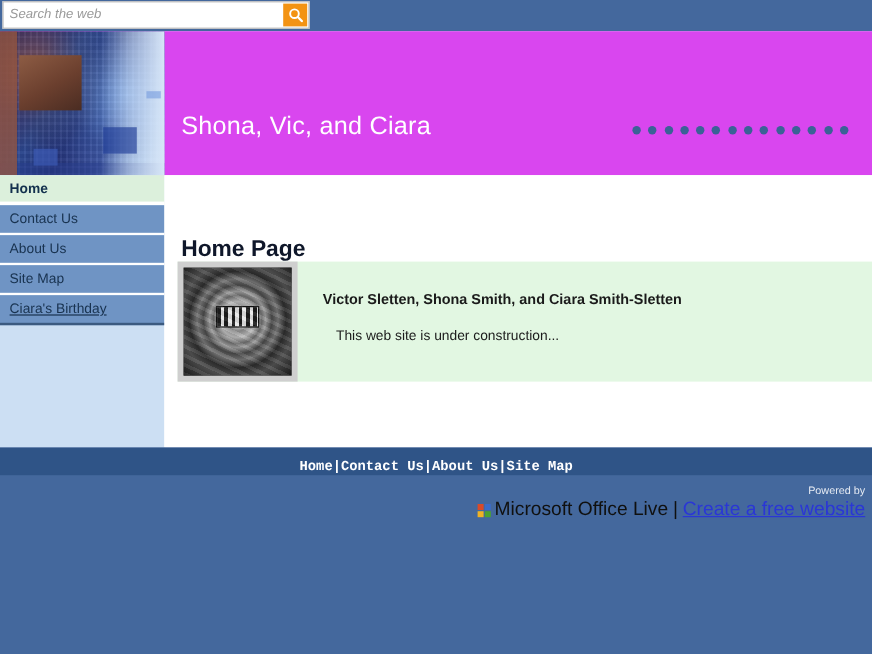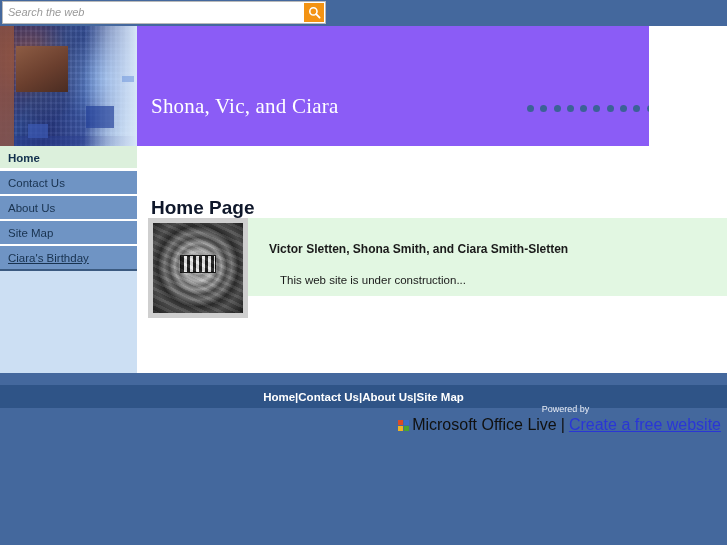--- a/index.html
+++ b/index.html
@@ -18,21 +18,21 @@
   
   .searchbar {
     position: absolute;
     left: 0; top: 0;
     width: 727px; height: 26px;
     background: #44689d;
   }
   .search-field-wrap {
     position: absolute;
     left: 2px; top: 1px;
-    width: 324px; height: 23px;
+    width: 256px; height: 23px;
     background: #ffffff;
     border: 1px solid #b9b9b9;
     box-sizing: border-box;
   }
   .search-input {
     position: absolute;
     left: 0; top: 0;
     width: 262px; height: 21px;
     border: 0;
     outline: none;
@@ -65,24 +65,23 @@
     position: absolute;
     left: 0; top: 26px;
     width: 727px; height: 347px;
     background: #ffffff;
   }
 
   
   .banner {
     position: absolute;
     left: 0; top: 0;
-    width: 649px; height: 120px;
-    background: #8b5cf6;
+    width: 727px; height: 120px;
+    background: #d946ef;
     overflow: hidden;
-    font-family: Liberation Serif, serif;
   }
   .banner-photo {
     position: absolute;
     left: 0; top: 0;
     width: 137px; height: 120px;
     background:
       radial-gradient(circle at 78% 44%, rgba(120,170,240,0.85) 0%, rgba(70,120,200,0.25) 38%, rgba(0,0,0,0) 62%),
       radial-gradient(circle at 20% 26%, rgba(150,90,70,0.75) 0%, rgba(90,50,40,0.2) 30%, rgba(0,0,0,0) 50%),
       linear-gradient(118deg, #2b2a6b 0%, #343a86 18%, #2e4a94 36%, #26357c 52%, #3b4f9c 70%, #8fb4e4 88%, #d7e6f8 100%);
   }
@@ -172,21 +171,21 @@
   .page-title {
     position: absolute;
     left: 14px; top: 38px;
     font-size: 19px;
     color: #0f172a;
     white-space: nowrap;
   }
   .content-box {
     position: absolute;
     left: 11px; top: 72px;
-    width: 579px; height: 78px;
+    width: 579px; height: 100px;
     background: #e2f7e2;
   }
   .thumb {
     position: absolute;
     left: 0px; top: 0px;
     width: 100px; height: 100px;
     background: #cfcfcf;
     padding: 5px;
     box-sizing: border-box;
   }
@@ -234,43 +233,44 @@
 
   
   .footer {
     position: absolute;
     left: 0; top: 373px;
     width: 727px; height: 172px;
     background: #44689d;
   }
   .footer-nav {
     position: absolute;
-    left: 0; top: 12px;
+    left: 0; top: 0;
     width: 727px; height: 23px;
     background: #2f5487;
     display: flex;
-    align-items: center;
+    align-items: flex-end;
     justify-content: center;
+    font-family: Liberation Mono, monospace;
   }
   .footer-nav-inner {
     font-size: 11.5px;
     font-weight: bold;
     color: #ffffff;
     white-space: nowrap;
   }
   .footer-nav-inner a {
     color: #ffffff;
     text-decoration: none;
     cursor: pointer;
   }
   .footer-nav-inner .sep { color: #ffffff; }
   .powered {
     position: absolute;
     right: 6px; top: 31px;
-    text-align: center;
+    text-align: right;
     color: #e9edf4;
   }
   .powered-label {
     font-size: 9px;
     color: #e6ebf3;
     margin-left: 12px;
     margin-bottom: 2px;
   }
   .powered-row {
     display: flex;

